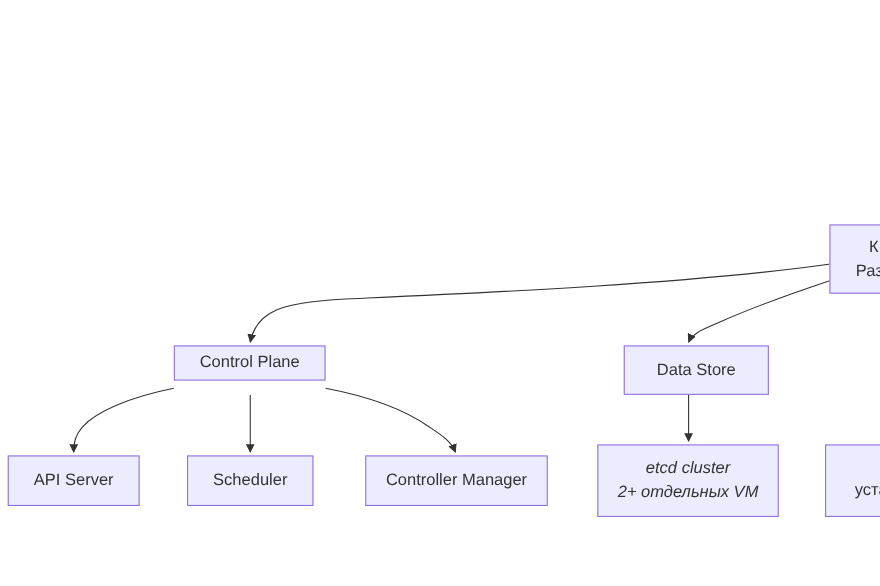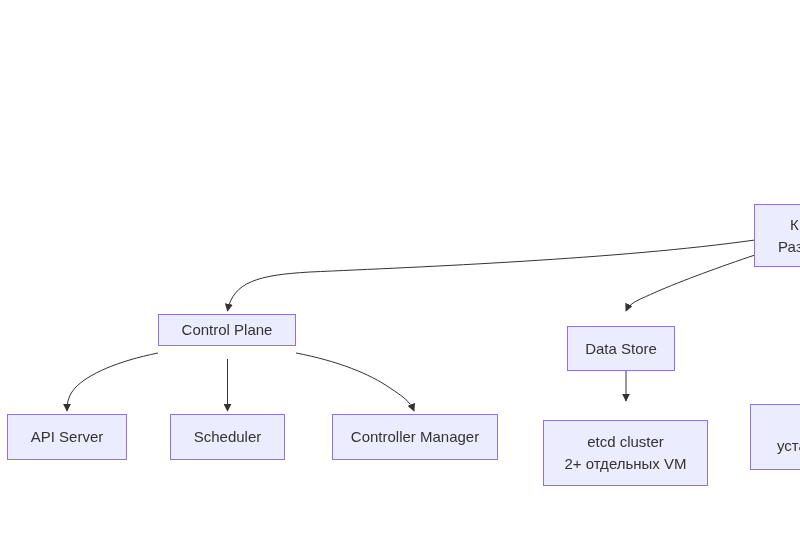--- a/index.html
+++ b/index.html
@@ -33,25 +33,25 @@
     align-items: center;
     justify-content: center;
     text-align: center;
     box-sizing: border-box;
     line-height: 22px;
   }
   .node .lines { display: block; }
   
   #node-root               { left: 754px; top: 204px; width: 120px; height: 63px; }
   #node-control-plane      { left: 158px; top: 314px; width: 138px; height: 32px; }
-  #node-data-store         { left: 567px; top: 314px; width: 108px; height: 45px; margin-top: 12px; }
+  #node-data-store         { left: 567px; top: 314px; width: 132px; height: 45px; }
   #node-api-server         { left: 7px;   top: 414px; width: 120px; height: 46px; }
   #node-scheduler          { left: 170px; top: 414px; width: 115px; height: 46px; }
   #node-controller-manager { left: 332px; top: 414px; width: 166px; height: 46px; }
-  #node-etcd               { left: 543px; top: 420px; width: 165px; height: 66px; }
+  #node-etcd               { left: 543px; top: 404px; width: 165px; height: 66px; font-style: italic; }
   #node-bottom-right       { left: 750px; top: 404px; width: 120px; height: 66px; }
   
   .frag { position: absolute; white-space: nowrap; line-height: 18px; }
   #node-root .frag-1 { left: 35px; top: 11px; }
   #node-root .frag-2 { left: 23px; top: 33px; }
   #node-bottom-right .frag-2 { left: 26px; top: 32px; }
 </style>
 </head>
 <body>
 

